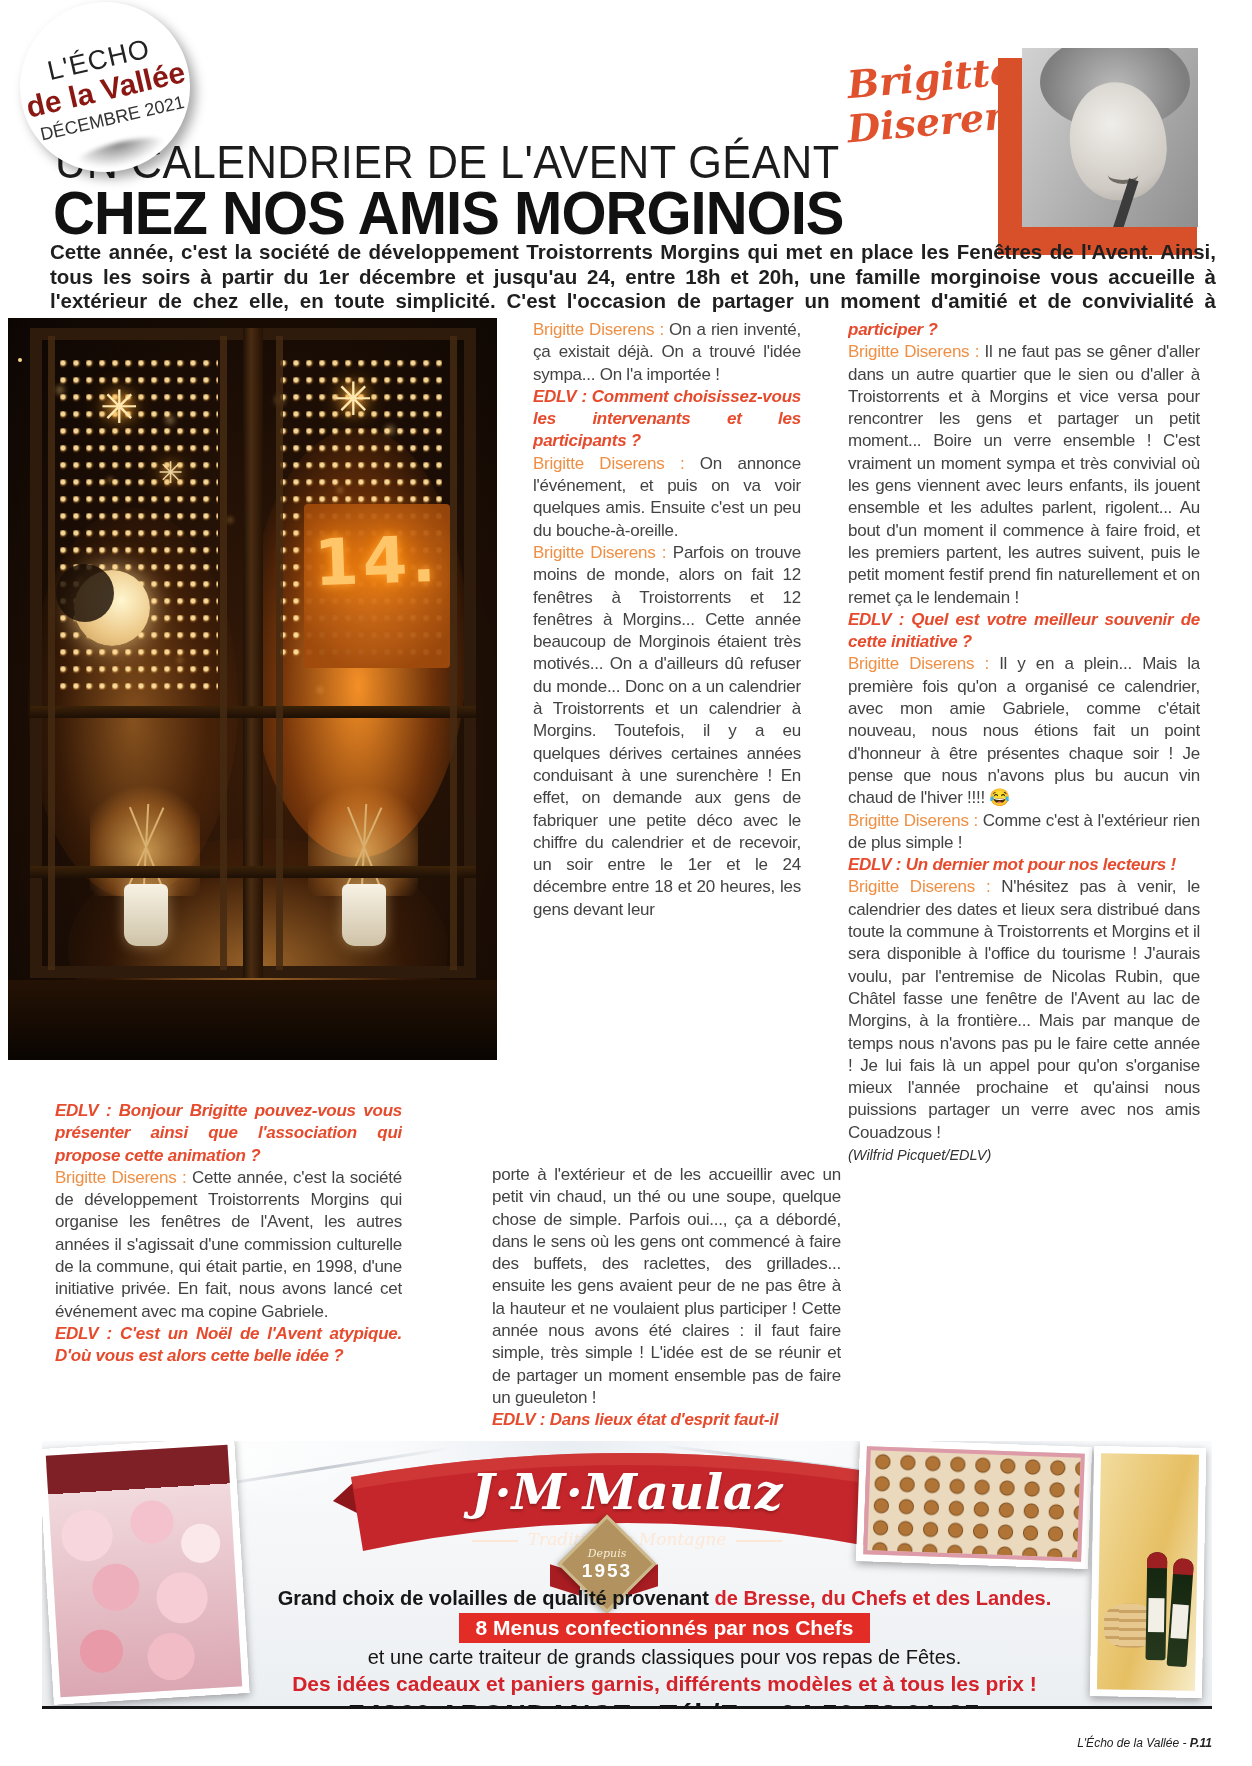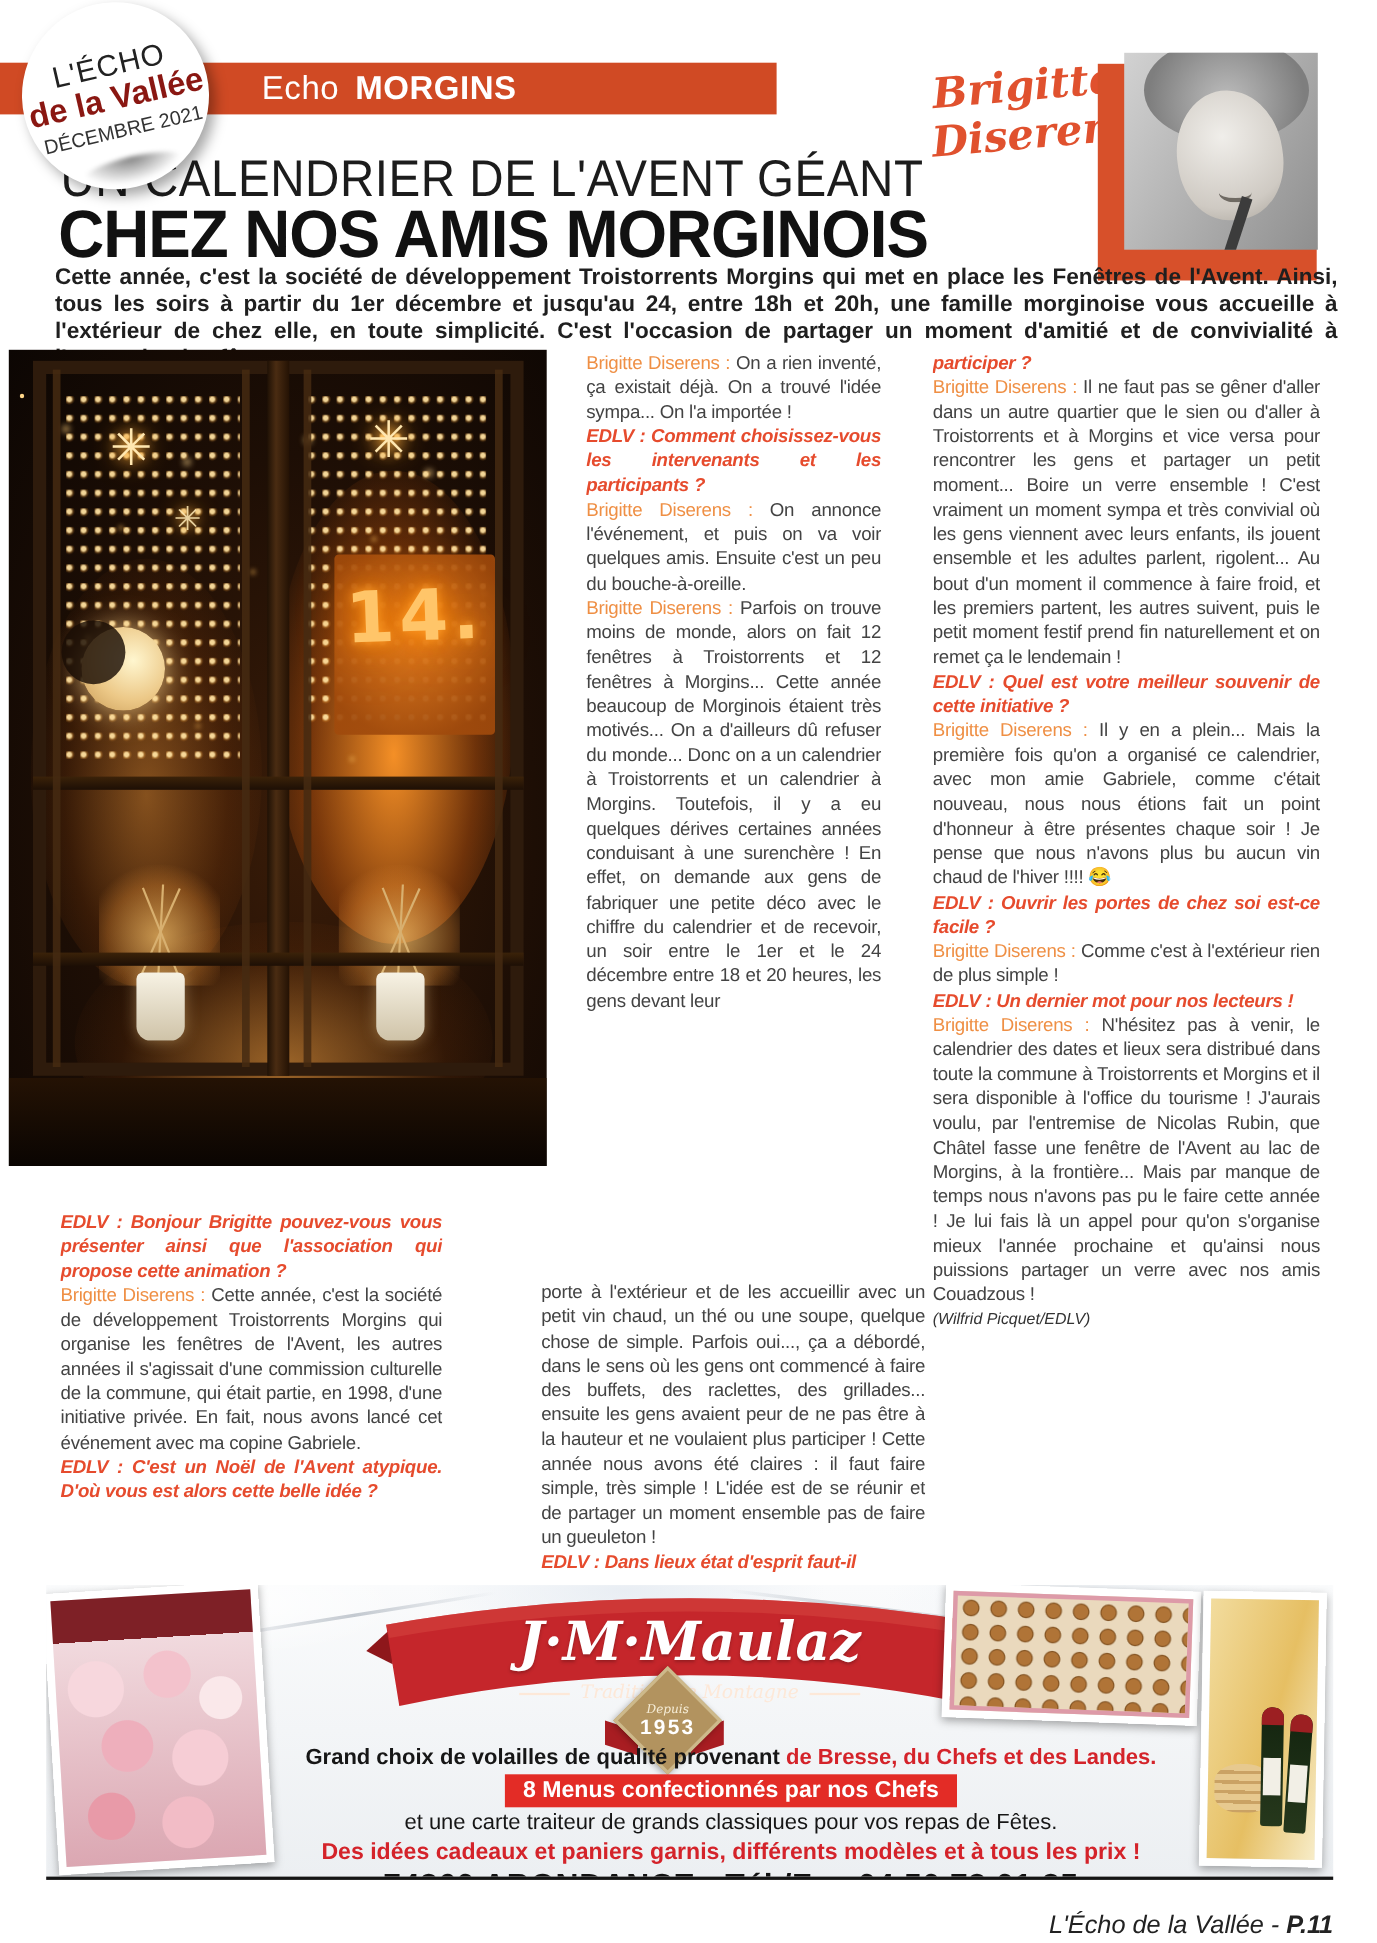--- a/index.html
+++ b/index.html
@@ -173,32 +173,28 @@
   .ad-lines{position:absolute;left:200px;top:146px;width:845px;text-align:center;color:#161616;}
   .ad-lines p{margin:0 0 3px 0;}
   .ad-l1{font-size:20px;font-weight:600;}
   .ad-l1 .red{color:#d4232a;font-weight:bold;}
   .ad-l2 .redbox{display:inline-block;background:#e32c26;color:#fff;font-weight:bold;font-size:21px;
       padding:3px 16px;}
   .ad-l3{font-size:20px;font-weight:500;}
   .ad-l4{font-size:21px;font-weight:bold;color:#d4232a;}
   .ad-l5{font-size:29px;font-weight:800;letter-spacing:.5px;color:#111;}
 
-  .footer{position:absolute;right:40px;top:1736px;font-size:23px;font-style:italic;color:#222;}
+  .footer{position:absolute;right:40px;top:1736px;font-size:12px;font-style:italic;color:#222;}
   .footer .f-page{font-weight:bold;}
 </style>
 </head>
 <body>
 
 <div class="page">
 
-  <div class="topbar">
-    <span class="bar-echo">Echo</span>
-    <span class="bar-morgins">MORGINS</span>
-  </div>
 
   <div class="badge">
     <div class="badge-top">L'ÉCHO</div>
     <div class="badge-main">de la Vallée</div>
     <div class="badge-date">DÉCEMBRE 2021</div>
     <div class="badge-curl"></div>
   </div>
 
   <div class="signature">
     <div>Brigitte</div>
@@ -267,21 +263,20 @@
     </div>
   <div class="col col2l">
       <p class="a">porte à l'extérieur et de les accueillir avec un petit vin chaud, un thé ou une soupe, quelque chose de simple. Parfois oui..., ça a débordé, dans le sens où les gens ont commencé à faire des buffets, des raclettes, des grillades... ensuite les gens avaient peur de ne pas être à la hauteur et ne voulaient plus participer ! Cette année nous avons été claires : il faut faire simple, très simple ! L'idée est de se réunir et de partager un moment ensemble pas de faire un gueuleton !</p>
       <p class="q">EDLV : Dans lieux état d'esprit faut-il</p>
     </div>
   <div class="col col3">
       <p class="q">participer ?</p>
       <p class="a"><span class="speaker">Brigitte Diserens : </span>Il ne faut pas se gêner d'aller dans un autre quartier que le sien ou d'aller à Troistorrents et à Morgins et vice versa pour rencontrer les gens et partager un petit moment... Boire un verre ensemble !  C'est vraiment un moment sympa et très convivial où les gens viennent avec leurs enfants, ils jouent ensemble et les adultes parlent, rigolent... Au bout d'un moment il commence à faire froid, et les premiers partent, les autres suivent, puis le petit moment festif prend fin naturellement et on remet ça le lendemain !</p>
       <p class="q">EDLV : Quel est votre meilleur souvenir de cette initiative ?</p>
       <p class="a"><span class="speaker">Brigitte Diserens : </span>Il y en a plein... Mais la première fois qu'on a organisé ce calendrier, avec mon amie Gabriele, comme c'était nouveau, nous nous étions fait un point d'honneur à être présentes chaque soir ! Je pense que nous n'avons plus bu aucun vin chaud de l'hiver !!!! 😂</p>
-      <p class="q">EDLV : Ouvrir les portes de chez soi est-ce facile ?</p>
       <p class="a"><span class="speaker">Brigitte Diserens : </span>Comme c'est à l'extérieur rien de plus simple !</p>
       <p class="q">EDLV : Un dernier mot pour nos lecteurs !</p>
       <p class="a"><span class="speaker">Brigitte Diserens : </span>N'hésitez pas à venir, le calendrier des dates et lieux sera distribué dans toute la commune à Troistorrents et Morgins et il sera disponible à l'office du tourisme ! J'aurais voulu, par l'entremise de Nicolas Rubin, que Châtel fasse une fenêtre de l'Avent au lac de Morgins, à la frontière... Mais par manque de temps nous n'avons pas pu le faire cette année ! Je lui fais là un appel pour qu'on s'organise mieux l'année prochaine et qu'ainsi nous puissions partager un verre avec nos amis Couadzous !</p>
       <p class="credit">(Wilfrid Picquet/EDLV)</p>
     </div>
 
   <div class="ad">
     <div class="branch t1"></div>
     <div class="branch t2"></div>
 

